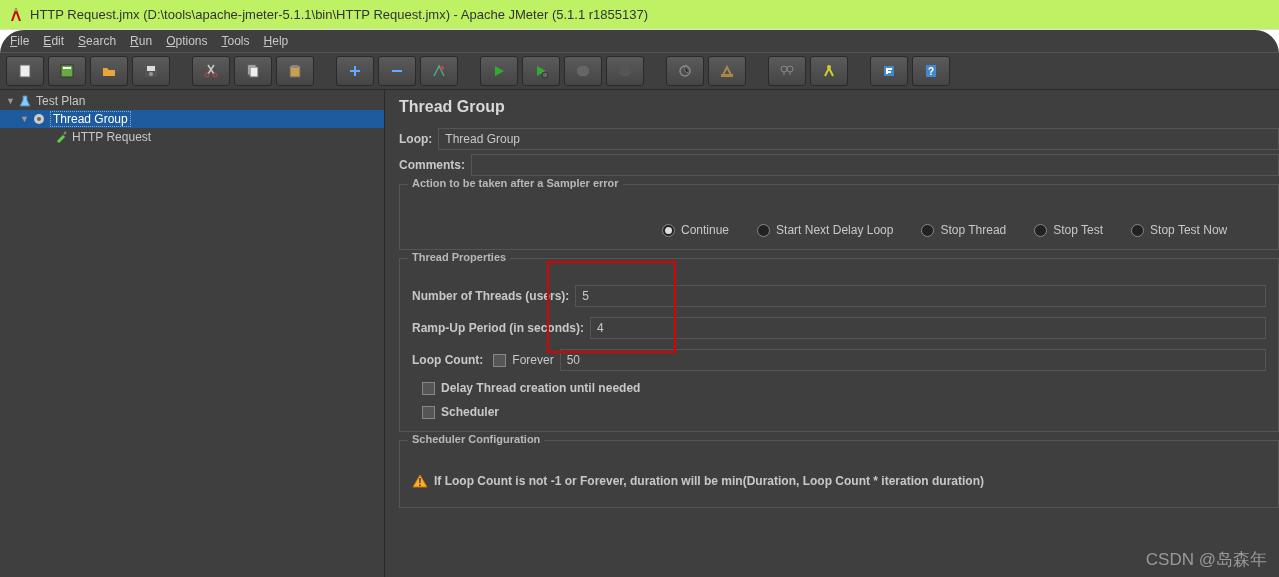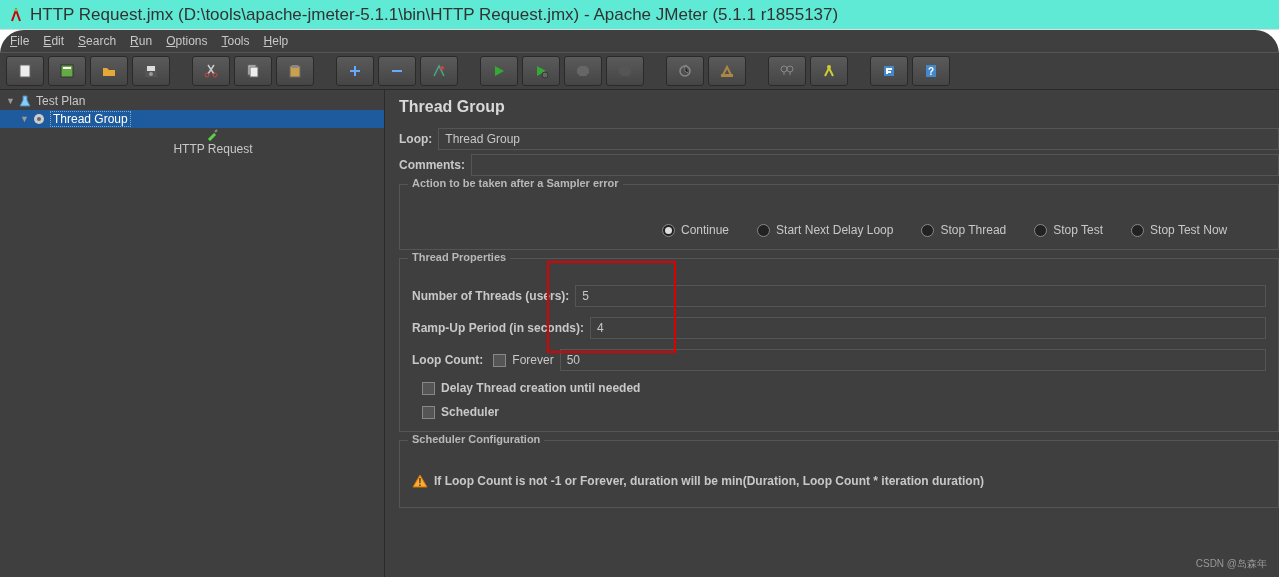--- a/index.html
+++ b/index.html
@@ -1,34 +1,34 @@
 <!DOCTYPE html>
 <html><head>
   <meta charset="utf-8">
   <style>
     * { margin: 0; padding: 0; box-sizing: border-box; font-family: "Segoe UI", Tahoma, sans-serif; }
     body { background: #fff; width: 1279px; height: 577px; overflow: hidden; position: relative; }
     
-    .titlebar { height: 30px; background: #5eead4; display: flex; align-items: center; padding: 0 8px; border-bottom: 1px solid #ddd; color: #333; font-size: 17px; }
+    .titlebar { height: 30px; background: #bef264; display: flex; align-items: center; padding: 0 8px; border-bottom: 1px solid #ddd; color: #333; font-size: 13px; }
     .titlebar-icon { width: 16px; height: 16px; margin-right: 6px; display: flex; align-items: center; justify-content: center; }
     
     .app-frame { background: #3f3f3f; height: 543px; border-radius: 24px; }
     .menubar { height: 22px; display: flex; align-items: center; padding: 0 4px; color: #c8c8c8; font-size: 12px; gap: 2px; }
     .menubar span { padding: 2px 6px; cursor: pointer; }
     .menubar span u { text-decoration: underline; }
     
     .toolbar { height: 38px; background: #3f3f3f; border-top: 1px solid #555; border-bottom: 1px solid #2a2a2a; display: flex; align-items: center; padding: 0 6px; gap: 4px; }
     .tool-btn { width: 38px; height: 30px; background: linear-gradient(#5a5a5a, #454545); border: 1px solid #2a2a2a; border-radius: 3px; display: flex; align-items: center; justify-content: center; cursor: pointer; }
     .tool-sep { width: 14px; }
     
     .content { display: flex; height: 487px; }
     .sidebar { width: 385px; background: #3f3f3f; border-right: 1px solid #2a2a2a; padding-top: 2px; position: relative; }
     .tree-item { display: flex; align-items: center; color: #c8c8c8; font-size: 12px; height: 18px; padding-left: 6px; }
     .tree-indent-1 { padding-left: 20px; }
-    .tree-indent-2 { padding-left: 42px; flex-direction: column; }
+    .tree-indent-2 { padding-left: 42px; }
     .tree-arrow { width: 10px; display: inline-block; font-size: 9px; color: #999; }
     .tree-icon { width: 18px; height: 16px; margin-right: 2px; display: flex; align-items: center; justify-content: center; }
     .tree-selected { background: #1e5b9e; color: #fff; }
     .tree-selected .tree-label { background: #1e5b9e; border: 1px dotted #8ab; padding: 0 2px; }
     
     .main-panel { flex: 1; background: #3f3f3f; color: #c8c8c8; padding: 8px 0 0 14px; font-size: 12px; overflow: hidden; }
     .panel-title { font-size: 16px; font-weight: bold; color: #d8d8d8; margin-bottom: 12px; }
     .form-row { display: flex; align-items: center; margin-bottom: 4px; }
     .form-label { font-weight: bold; color: #c8c8c8; margin-right: 6px; }
     .form-input { flex: 1; background: #3f3f3f; border: 1px solid #555; color: #c8c8c8; padding: 3px 6px; font-size: 12px; }
@@ -46,21 +46,21 @@
     .prop-input { background: #3f3f3f; border: 1px solid #555; color: #c8c8c8; padding: 3px 6px; font-size: 12px; width: 100px; }
     .prop-input.wide { flex: 1; }
     
     .checkbox { width: 13px; height: 13px; border: 1px solid #888; background: #555; display: inline-block; margin-right: 6px; vertical-align: middle; }
     
     .highlight-box { position: absolute; border: 2px solid #d00; pointer-events: none; }
     
     .hint-row { display: flex; align-items: center; gap: 6px; padding: 6px 0; }
     .hint-icon { width: 16px; height: 16px; }
     
-    .watermark { position: absolute; bottom: 6px; right: 12px; color: #999; font-size: 10px; font-family: sans-serif; text-align: center; }
+    .watermark { position: absolute; bottom: 6px; right: 12px; color: #999; font-size: 17px; font-family: sans-serif; text-align: center; }
   </style>
 </head>
 <body>
 
 <div class="titlebar">
   <span class="titlebar-icon">
     <svg width="14" height="14" viewBox="0 0 14 14">
         <path d="M3 13 L7 2 L11 13" stroke="#c00" stroke-width="2" fill="none"></path>
         <circle cx="7" cy="2" r="1.5" fill="#8b4"></circle>
       </svg>

